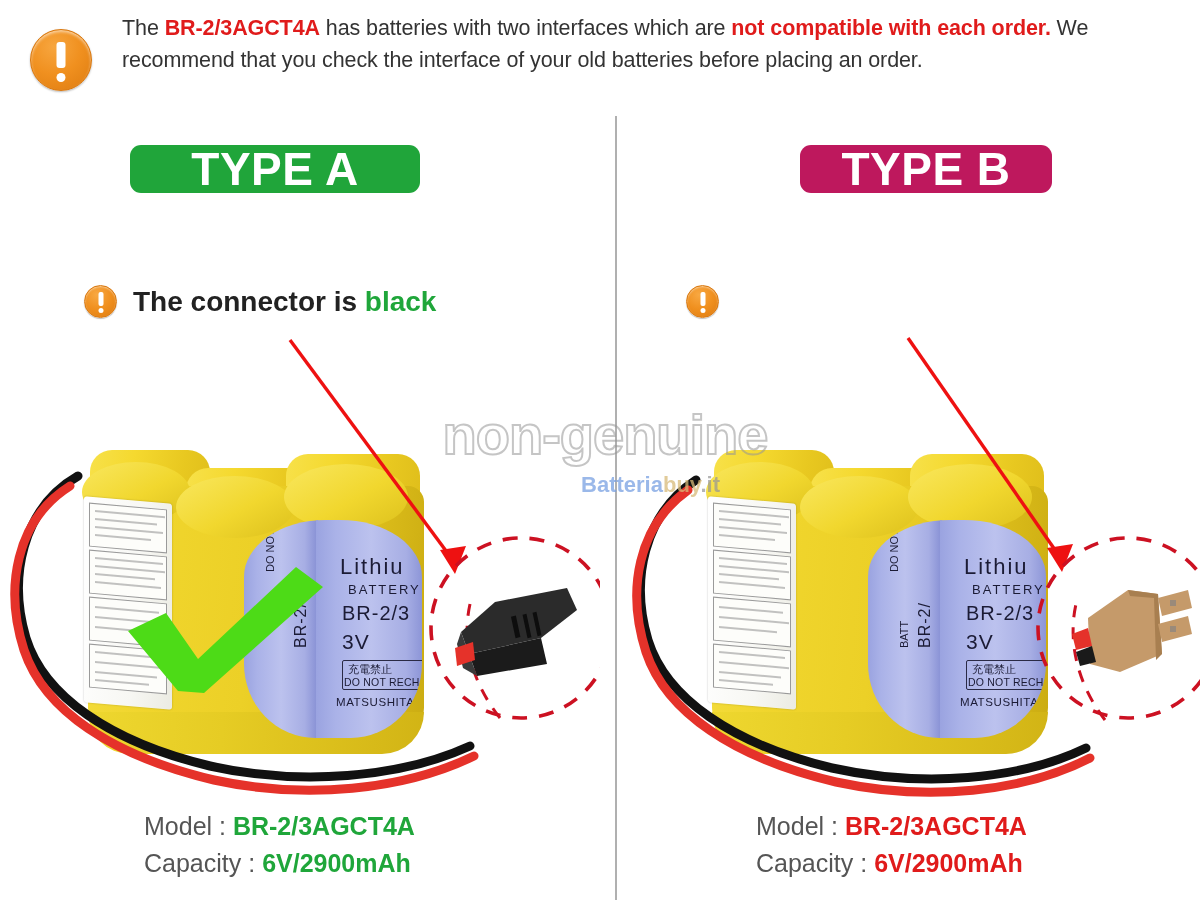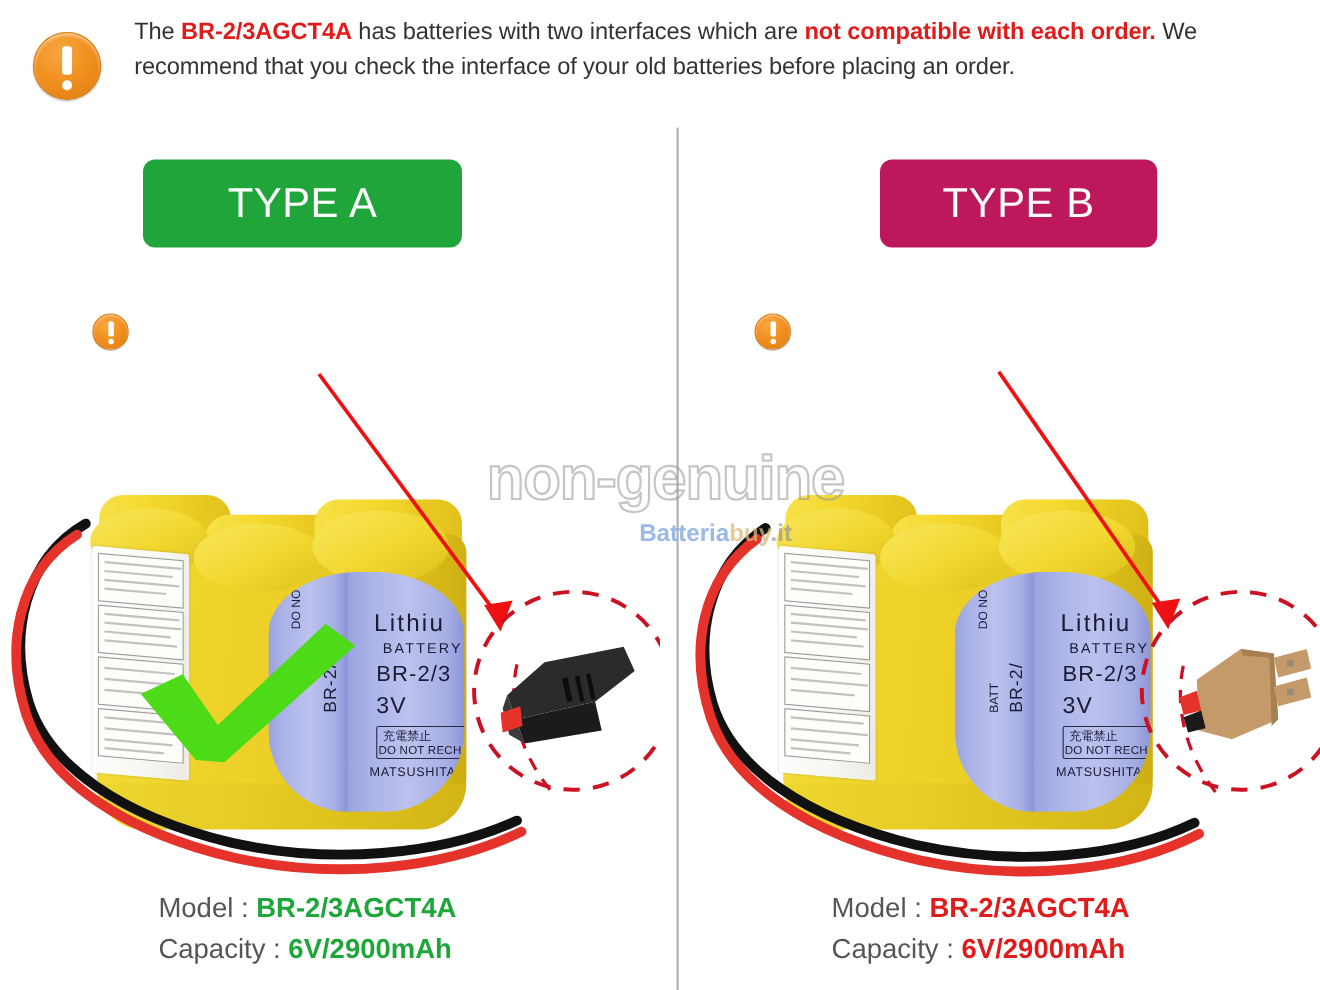--- a/index.html
+++ b/index.html
@@ -43,23 +43,23 @@
     width: 2px; height: 784px; background: #b0b0b0;
   }
 
   
   .panel { position: absolute; top: 118px; width: 600px; height: 782px; }
   .panel.left  { left: 0; }
   .panel.right { left: 600px; }
 
   .type-badge {
     position: absolute; top: 27px;
-    height: 80px; border-radius: 11px;
+    height: 48px; border-radius: 11px;
     display:flex; align-items:center; justify-content:center;
-    color:#ffffff; font-size: 38px; font-weight: normal; letter-spacing: .5px;
+    color:#ffffff; font-size: 46px; font-weight: bold; letter-spacing: .5px;
   }
   .panel.left  .type-badge { left: 130px; width: 290px; background:#20a53a; }
   .panel.right .type-badge { left: 200px; width: 252px; background:#be185d; }
 
   .conn-line { position:absolute; top: 167px; display:flex; align-items:center; gap: 16px; }
   .panel.left  .conn-line { left: 84px; }
   .panel.right .conn-line { left: 86px; }
   .mini-icon {
     width: 33px; height: 33px; border-radius:50%; position:relative; flex:0 0 auto;
     background: radial-gradient(circle at 38% 28%, #f8a842 0%, #f0901f 48%, #dd7b10 100%);
@@ -202,20 +202,21 @@
   </div>
 
   <div class="divider"></div>
 
   <div class="panel left">
 
     <div class="type-badge">TYPE A</div>
 
     <div class="conn-line">
       <span class="mini-icon"></span>
+      <span class="conn-text"><span>The connector is </span><span class="hl-green">black</span></span>
     </div>
 
     <div class="photo">
       <div class="battery-wrap">
         <div class="cell back1"></div>
         <div class="cell back2"></div>
         <div class="cell back3"></div>
         <div class="body-main"></div>
         <div class="bump b1"></div>
         <div class="bump b2"></div>

